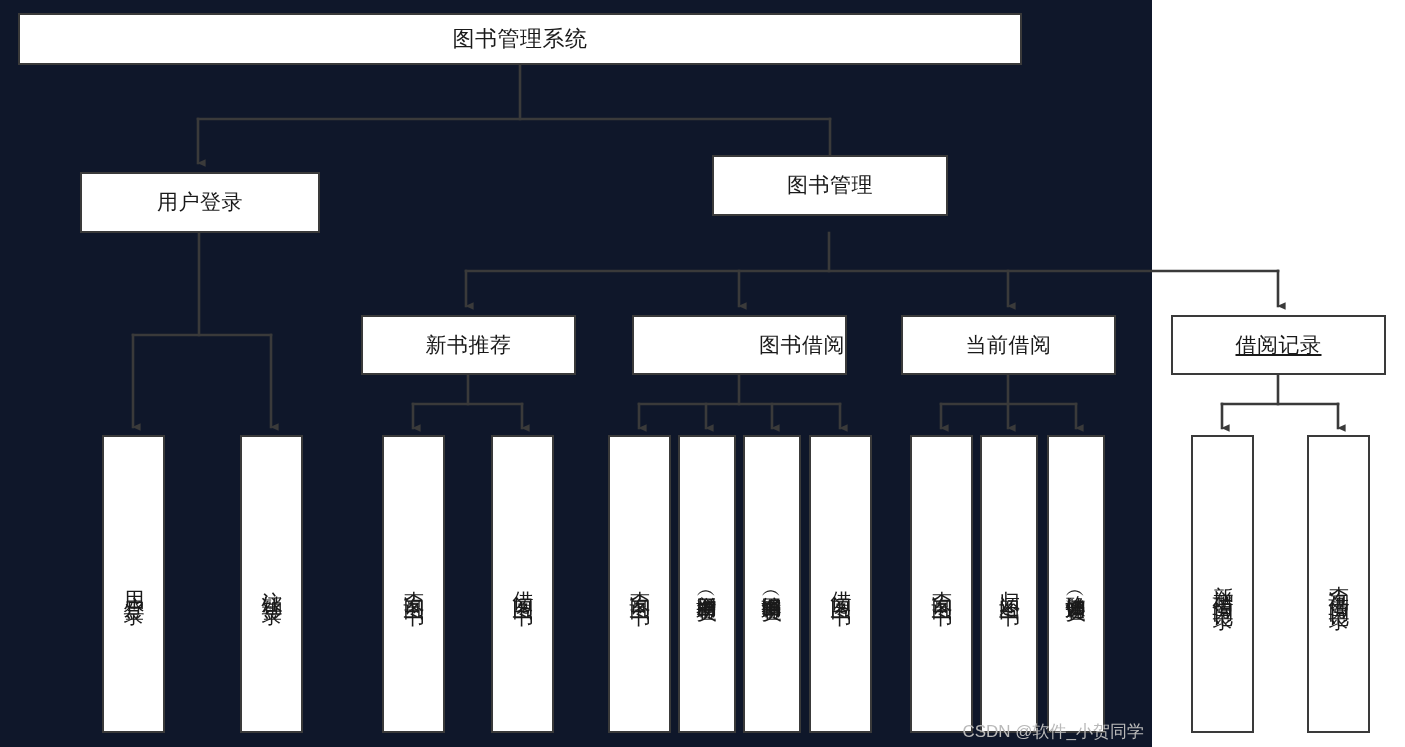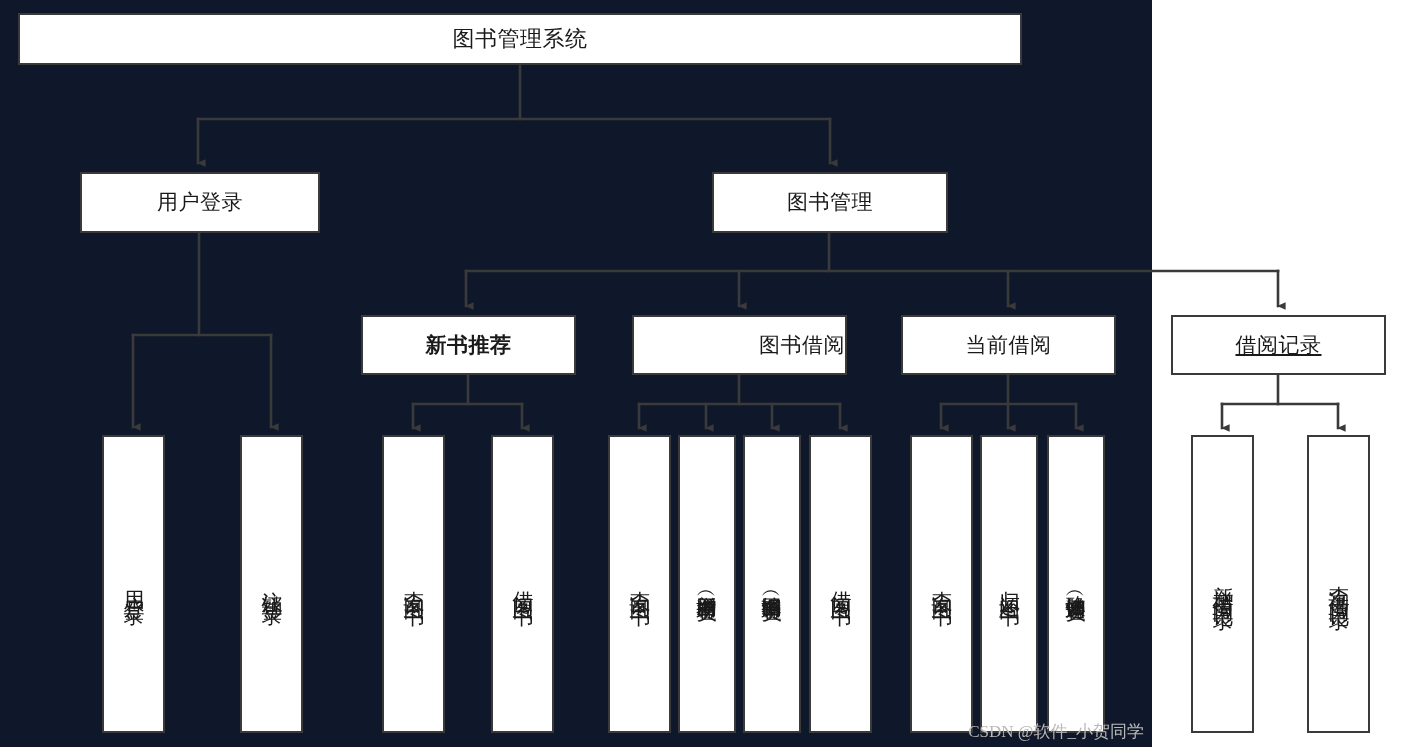--- a/index.html
+++ b/index.html
@@ -73,21 +73,21 @@
     font-size: 20px;
   }
   #watermark {
     position: absolute;
     right: 8px;
     bottom: 4px;
     font-size: 17px;
     color: #b9b9b9;
     z-index: 5;
     white-space: nowrap;
-    font-family: Liberation Serif, serif;
+    font-family: Liberation Sans, sans-serif;
   }
 </style>
 </head>
 <body>
 
 <div id="diagram-root">
 
   <svg id="connectors" viewBox="0 0 1405 747" xmlns="http://www.w3.org/2000/svg">
     <defs>
       <marker id="arrow" markerWidth="9" markerHeight="9" refX="4.4" refY="7.6" orient="auto" markerUnits="userSpaceOnUse">
@@ -138,25 +138,25 @@
     </g>
   </svg>
 
   <div class="node horiz root" style="left:18px; top:13px; width:1004px; height:52px;">
     <span class="label">图书管理系统</span>
   </div>
 
   <div class="node horiz" style="left:80px; top:172px; width:240px; height:61px;">
     <span class="label">用户登录</span>
   </div>
-  <div class="node horiz" style="left:712px; top:172px; width:236px; height:61px;">
+  <div class="node horiz" style="left:712px; top:155px; width:236px; height:61px;">
     <span class="label">图书管理</span>
   </div>
 
-  <div class="node horiz" style="left:361px; top:315px; width:215px; height:60px;font-weight:bold;">
+  <div class="node horiz" style="left:361px; top:315px; width:215px; height:60px;">
     <span class="label">新书推荐</span>
   </div>
   <div class="node horiz" style="left:632px; top:315px; width:215px; height:60px;justify-content:flex-end;">
     <span class="label">图书借阅</span>
   </div>
   <div class="node horiz" style="left:901px; top:315px; width:215px; height:60px;">
     <span class="label">当前借阅</span>
   </div>
   <div class="node horiz" style="left:1171px; top:315px; width:215px; height:60px;text-decoration:underline;">
     <span class="label">借阅记录</span>

